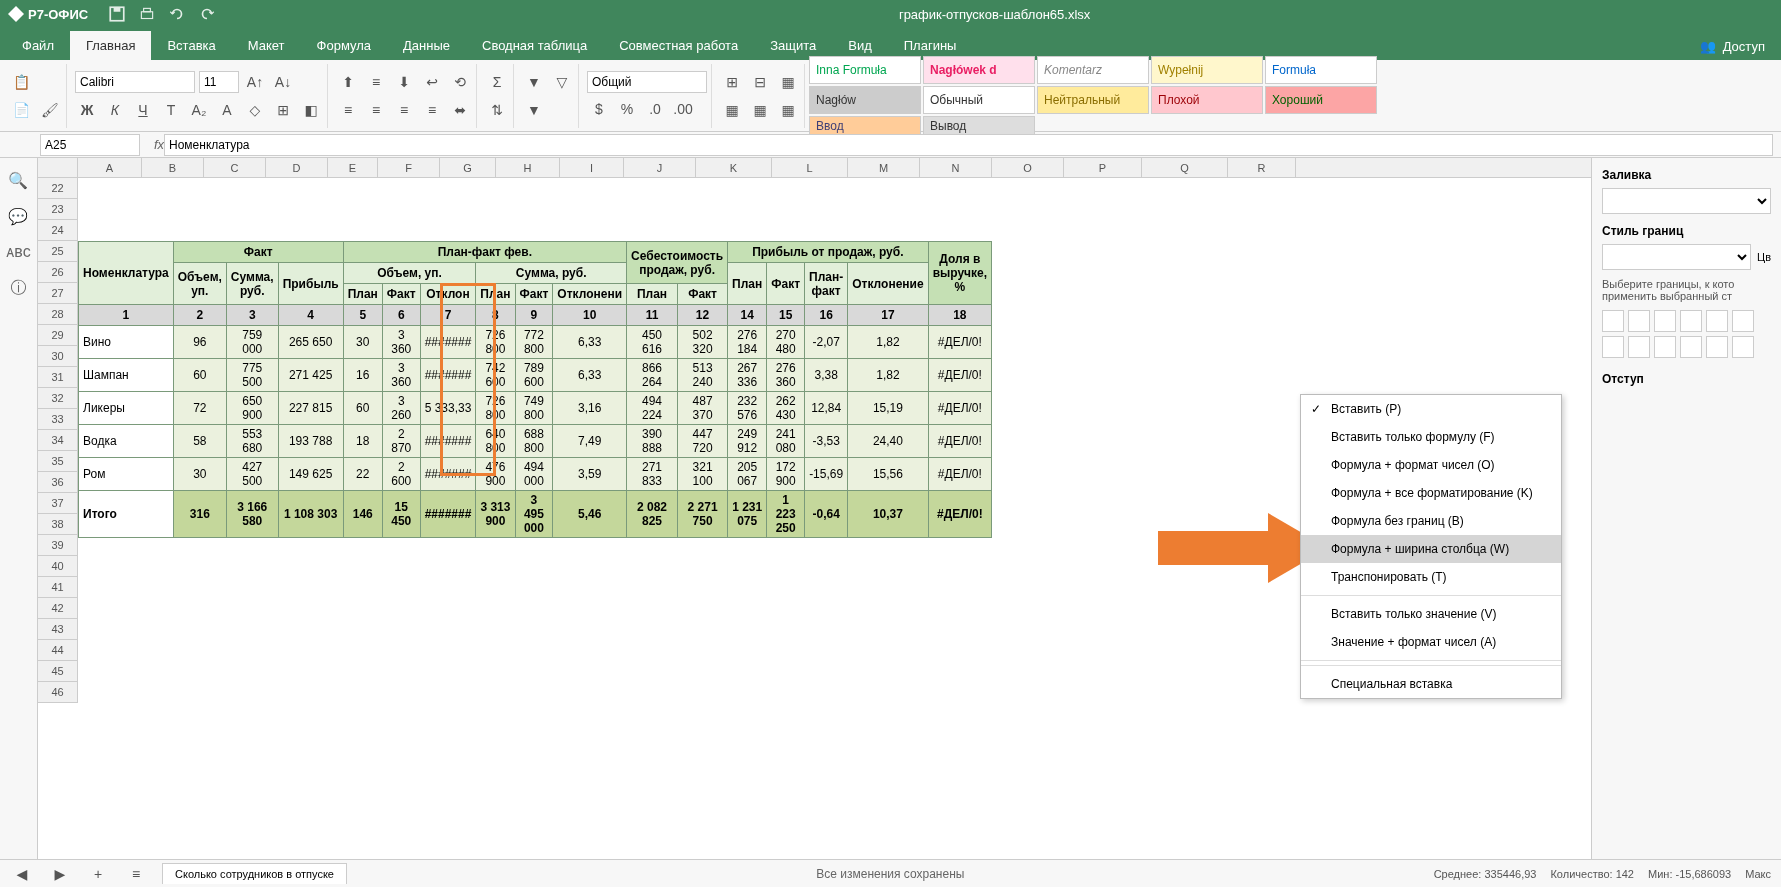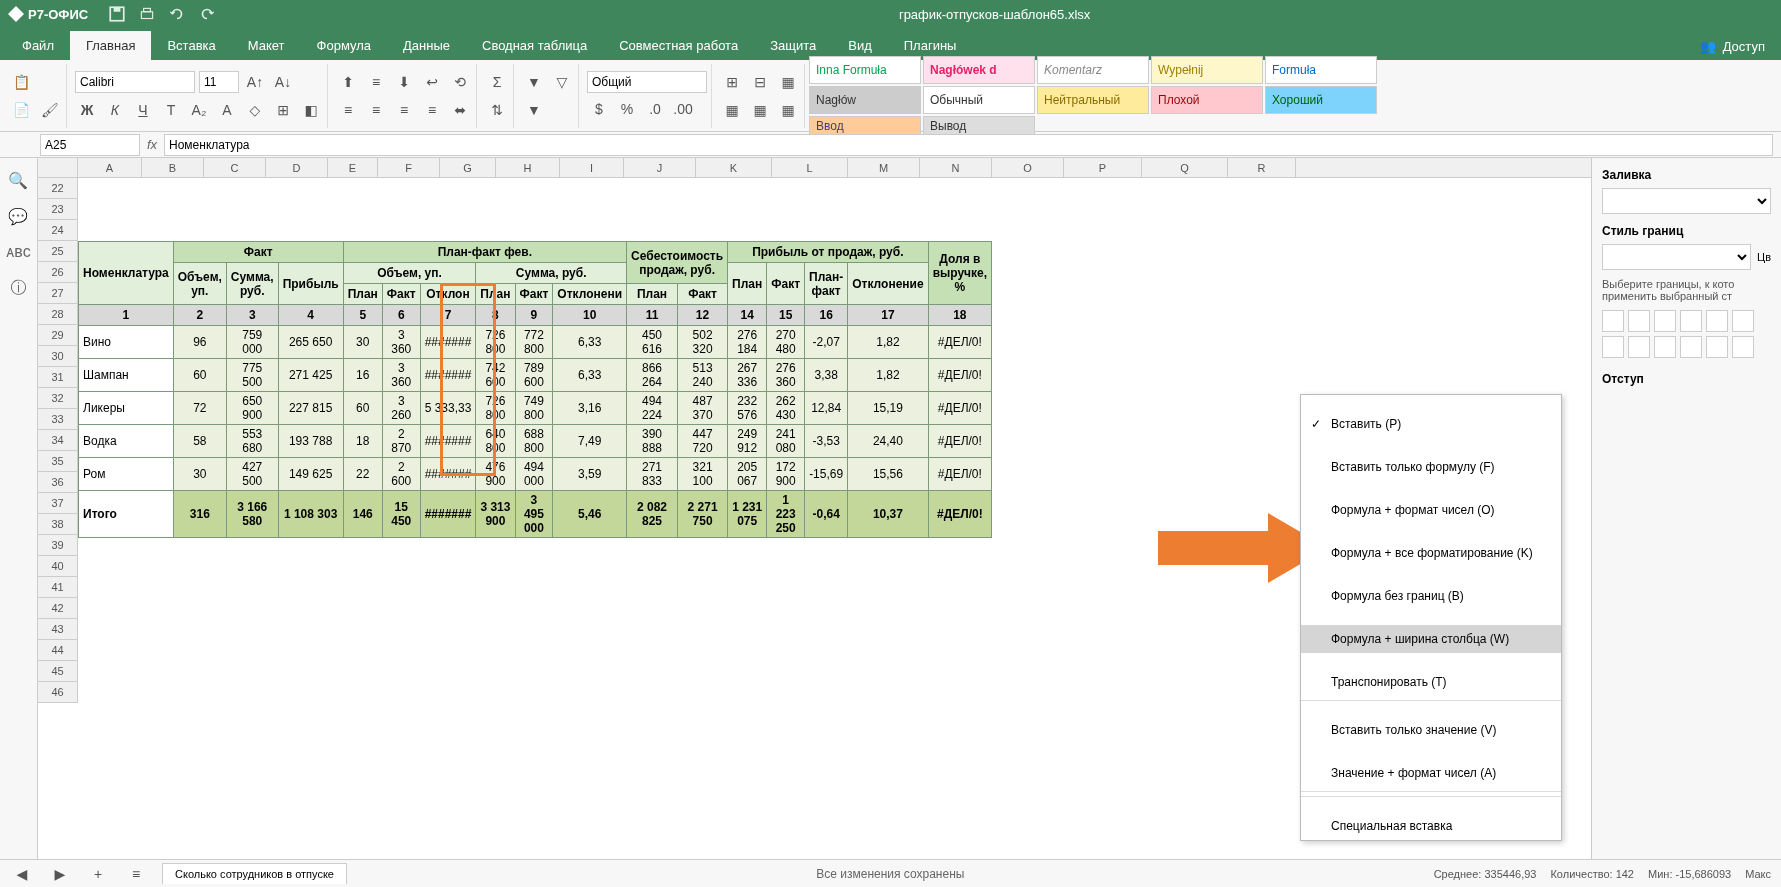--- a/index.html
+++ b/index.html
@@ -27,21 +27,21 @@
 .tb-btn { width: 24px; height: 24px; display: flex; align-items: center; justify-content: center; cursor: pointer; border-radius: 2px; font-size: 14px; color: #555; }
 .font-name { width: 120px; height: 22px; border: 1px solid #ccc; font-size: 12px; padding: 0 4px; background: #fff; }
 .font-size { width: 40px; height: 22px; border: 1px solid #ccc; font-size: 12px; padding: 0 4px; background: #fff; }
 .num-format { width: 120px; height: 22px; border: 1px solid #ccc; font-size: 12px; padding: 0 4px; background: #fff; }
 .styles-grid { display: grid; grid-template-columns: repeat(5, 112px); grid-template-rows: 28px 28px; gap: 2px; }
 .style-cell { border: 1px solid #ccc; padding: 2px 6px; font-size: 12px; display: flex; align-items: center; overflow: hidden; white-space: nowrap; }
 
 
 .fxbar { background: #f7f7f7; height: 26px; border-bottom: 1px solid #ccc; display: flex; align-items: center; }
 .namebox { width: 100px; height: 22px; border: 1px solid #ccc; font-size: 12px; margin-left: 40px; padding: 0 4px; background: #fff; }
-.fx-label { width: 24px; text-align: center; font-style: italic; color: #666; font-size: 13px; }
+.fx-label { width: 24px; text-align: right; font-style: italic; color: #666; font-size: 13px; }
 .fx-input { flex: 1; height: 22px; border: 1px solid #ccc; font-size: 12px; padding: 0 4px; background: #fff; margin-right: 8px; }
 
 
 .main { display: flex; height: 730px; }
 .left-sidebar { width: 38px; background: #f7f7f7; border-right: 1px solid #ccc; display: flex; flex-direction: column; align-items: center; gap: 16px; padding-top: 12px; }
 .ls-icon { width: 20px; height: 20px; color: #666; cursor: pointer; font-size: 16px; display: flex; align-items: center; justify-content: center; }
 
 .sheet-area { flex: 1; background: #fff; position: relative; overflow: hidden; }
 .col-headers { display: flex; height: 20px; background: #f0f0f0; border-bottom: 1px solid #ccc; position: sticky; top: 0; }
 .corner { width: 40px; border-right: 1px solid #ccc; background: #f0f0f0; }
@@ -75,21 +75,21 @@
 
 .right-panel { width: 190px; background: #f7f7f7; border-left: 1px solid #ccc; padding: 10px 10px; font-size: 12px; }
 .rp-label { font-weight: bold; margin-bottom: 6px; font-size: 12px; }
 .rp-select { width: 100%; height: 22px; border: 1px solid #ccc; background: #fff; font-size: 11px; padding: 12px 4px; margin-bottom: 10px; }
 .rp-text { font-size: 11px; color: #555; margin-bottom: 8px; }
 .border-icons { display: flex; flex-wrap: wrap; gap: 4px; }
 .bi { width: 22px; height: 22px; border: 1px solid #ccc; background: #fff; cursor: pointer; }
 
 
 .ctx-menu { position: absolute; background: #fff; border: 1px solid #bbb; box-shadow: 2px 2px 6px rgba(0,0,0,0.2); font-size: 12px; width: 262px; z-index: 100; }
-.ctx-item { padding: 7px 18px 7px 30px; cursor: pointer; position: relative; margin-top: 15px; }
+.ctx-item { padding: 7px 18px 7px 30px; cursor: pointer; position: relative; }
 .ctx-item:hover, .ctx-item.hover { background: #d5d5d5; }
 .ctx-sep { height: 1px; background: #ddd; margin: 4px 0; }
 .ctx-check::before { content: "✓"; position: absolute; left: 10px; }
 
 
 .statusbar { position: absolute; bottom: 0; left: 0; right: 0; height: 28px; background: #f7f7f7; border-top: 1px solid #ccc; display: flex; align-items: center; font-size: 12px; padding: 0 10px; gap: 14px; }
 .sheet-tab { background: #fff; border: 1px solid #ccc; border-bottom: none; padding: 4px 12px; font-size: 11px; }
 .status-saved { flex: 1; text-align: center; color: #666; }
 .status-stats { color: #555; font-size: 11px; text-align: center; }
 
@@ -238,21 +238,21 @@
   <div id="styles-grid" class="styles-grid">
       <div class="style-cell" style="color: rgb(0, 166, 80); background: rgb(255, 255, 255);">Inna Formuła</div>
       <div class="style-cell" style="color: rgb(233, 30, 99); background: rgb(255, 224, 236); font-weight: bold;">Nagłówek d</div>
       <div class="style-cell" style="color: rgb(136, 136, 136); background: rgb(255, 255, 255); font-style: italic;">Komentarz</div>
       <div class="style-cell" style="color: rgb(160, 128, 0); background: rgb(255, 247, 204);">Wypełnij</div>
       <div class="style-cell" style="color: rgb(0, 102, 204); background: rgb(255, 255, 255);">Formuła</div>
       <div class="style-cell" style="color: rgb(51, 51, 51); background: rgb(204, 204, 204);">Nagłów</div>
       <div class="style-cell" style="color: rgb(51, 51, 51); background: rgb(255, 255, 255);">Обычный</div>
       <div class="style-cell" style="color: rgb(138, 109, 0); background: rgb(255, 235, 156);">Нейтральный</div>
       <div class="style-cell" style="color: rgb(156, 0, 6); background: rgb(255, 199, 206);">Плохой</div>
-      <div class="style-cell" style="color: rgb(0, 97, 0); background: #7dd3fc;">Хороший</div>
+      <div class="style-cell" style="color: rgb(0, 97, 0); background: #fca5a5;">Хороший</div>
       <div class="style-cell" style="color: rgb(63, 63, 118); background: rgb(255, 204, 153);">Ввод</div>
       <div class="style-cell" style="color: rgb(51, 51, 51); background: rgb(221, 221, 221);">Вывод</div>
     </div>
 </div>
 
 <div class="fxbar">
   <input class="namebox" value="A25" style="">
   <span class="fx-label">fx</span>
   <input class="fx-input" value="Номенклатура" style="">
 </div>

